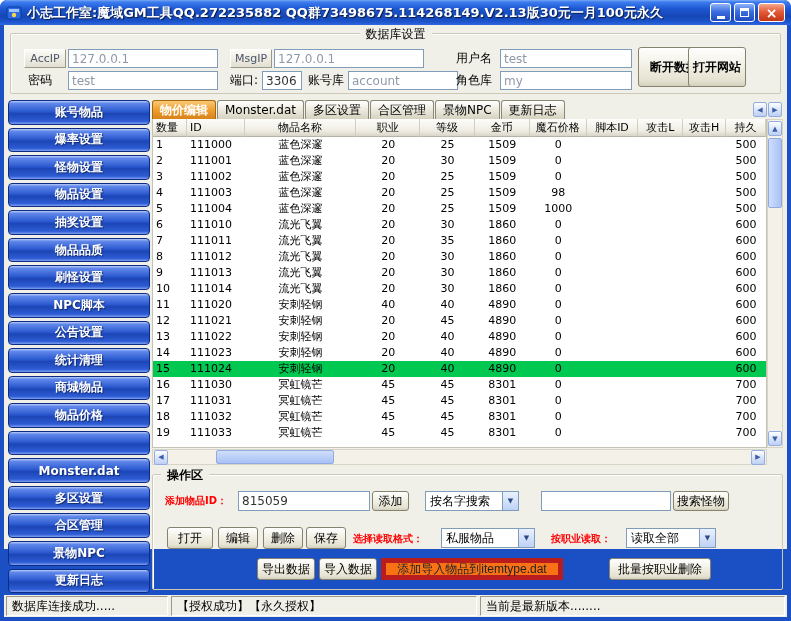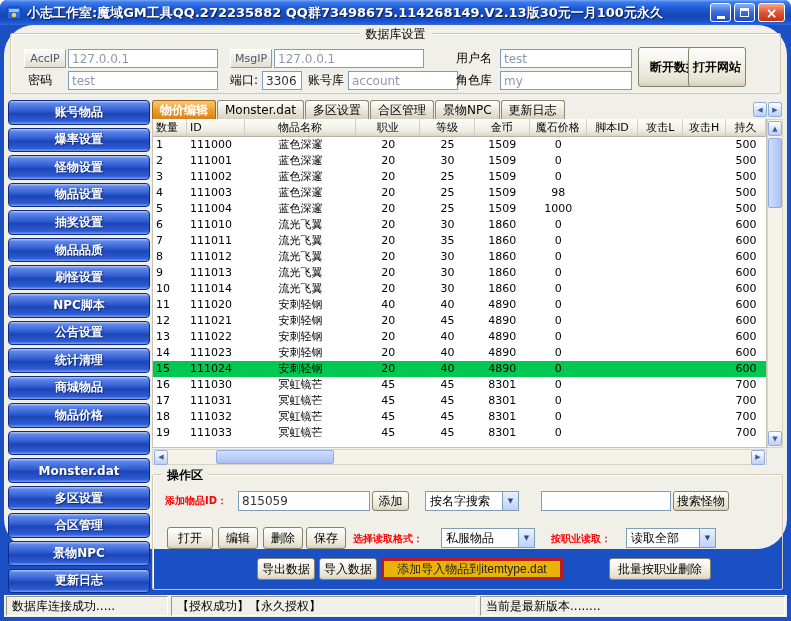--- a/index.html
+++ b/index.html
@@ -16,40 +16,40 @@
   .title-text { flex:1; margin-left:5px; color:#fff; font-weight:bold; font-size:13px;
     text-shadow:1px 1px 1px rgba(0,0,0,.65); white-space:nowrap; overflow:hidden; }
   .tb-btn { width:21px; height:19px; margin-left:3px; border:1px solid #fff; border-radius:3px;
     display:flex; align-items:center; justify-content:center; color:#fff; }
   .tb-min,.tb-max { background:linear-gradient(180deg,#8fb2f4 0%,#3b6de0 45%,#1e4bc0 100%); }
   .tb-close { width:27px; background:linear-gradient(180deg,#f5a88e 0%,#e25c3a 45%,#c23314 100%); font-size:14px; font-weight:bold; }
   .glyph-min { width:8px; height:3px; background:#fff; margin-top:9px; }
   .glyph-max { width:9px; height:9px; border:1px solid #fff; border-top:3px solid #fff; }
 
   
-  .client { position:absolute; left:4px; top:25px; width:783px; height:524px; background:#f0efe8;border-radius:30px; }
+  .client { position:absolute; left:4px; top:25px; width:783px; height:524px; background:#f0efe8; }
   .abs { position:absolute; }
 
   .groupbox { border:1px solid #cdc9b6; border-radius:2px; box-shadow:inset 1px 1px 0 #fff; }
   .group-caption { position:absolute; top:-8px; background:#f0efe8; padding:0 6px; font-size:12px; white-space:nowrap; }
   .caption-center { left:50%; transform:translateX(-50%); }
   .caption-left { left:8px; font-weight:bold; }
 
   .lbl { font-size:12px; line-height:19px; white-space:nowrap; }
   .red { color:#f00; font-weight:bold; font-size:10px; line-height:20px; white-space:nowrap; }
   .chip { display:flex; align-items:center; justify-content:center; font-size:11px; color:#4a5568;
     background:linear-gradient(180deg,#fcfbf6,#e2dfd2); border:1px solid; border-color:#fff #9a9888 #9a9888 #fff; }
   .tbox { background:#fff; border:1px solid #7f9db9; font-family:inherit; font-size:12px; padding:0 3px; color:#333; outline:none; }
   .val-gray { color:#8e99a8; }
 
   .btn { background:linear-gradient(180deg,#fefefe 0%,#f4f2e8 40%,#e6e2d2 85%,#d4d0be 100%);
     border:1px solid #85836e; border-radius:3px; box-shadow:inset 0 1px 0 #fff;
     display:flex; align-items:center; justify-content:center; font-size:12px; color:#000; cursor:default; white-space:nowrap; }
   .btn.bold { font-weight:bold; }
-  .btn.flat { background:#eab308; border:3px solid #b91c1c; border-radius:1px; box-shadow:none; color:#222;text-align:right; }
+  .btn.flat { background:#f97316; border:5px solid #b91c1c; border-radius:1px; box-shadow:none; color:#222;text-align:right; }
 
   
   .sidebar { display:flex; flex-direction:column; gap:3px; }
   .side-btn { flex:1; display:flex; align-items:center; justify-content:center;
     background:linear-gradient(180deg,#b9ccf8 0%,#6188ea 10%,#2c5ad0 45%,#1c46b6 55%,#2e5cd4 88%,#7f9ff0 100%);
     border:1px solid #0c2c86; border-radius:4px; color:#fff; font-weight:bold; font-size:12px;
     text-shadow:1px 1px 1px #122a6e; }
 
   
   .tabs { display:flex; align-items:flex-end; gap:1px; }

